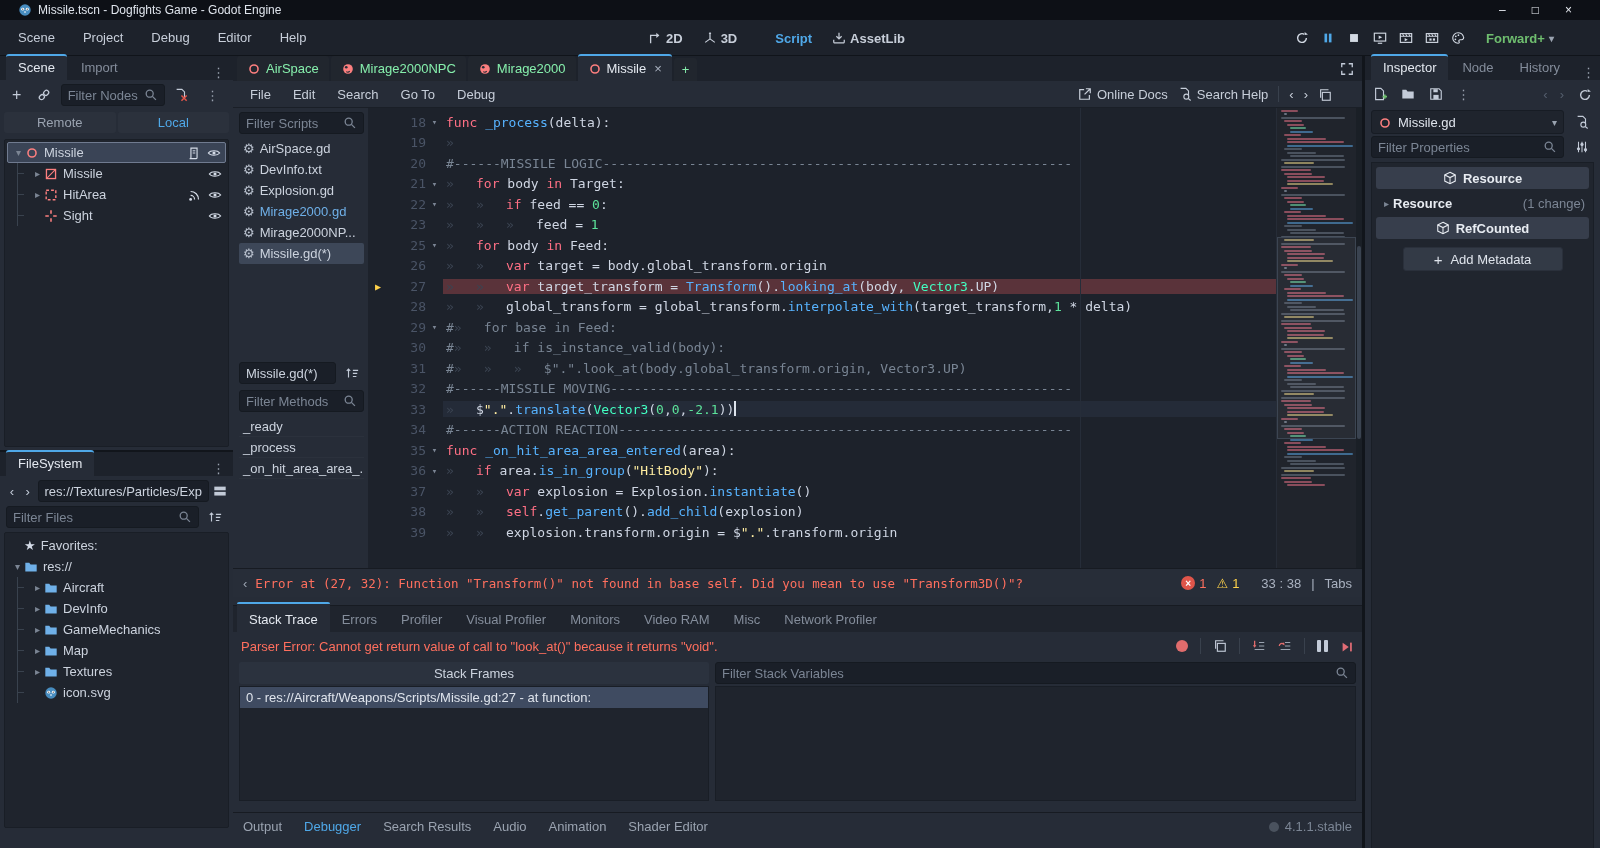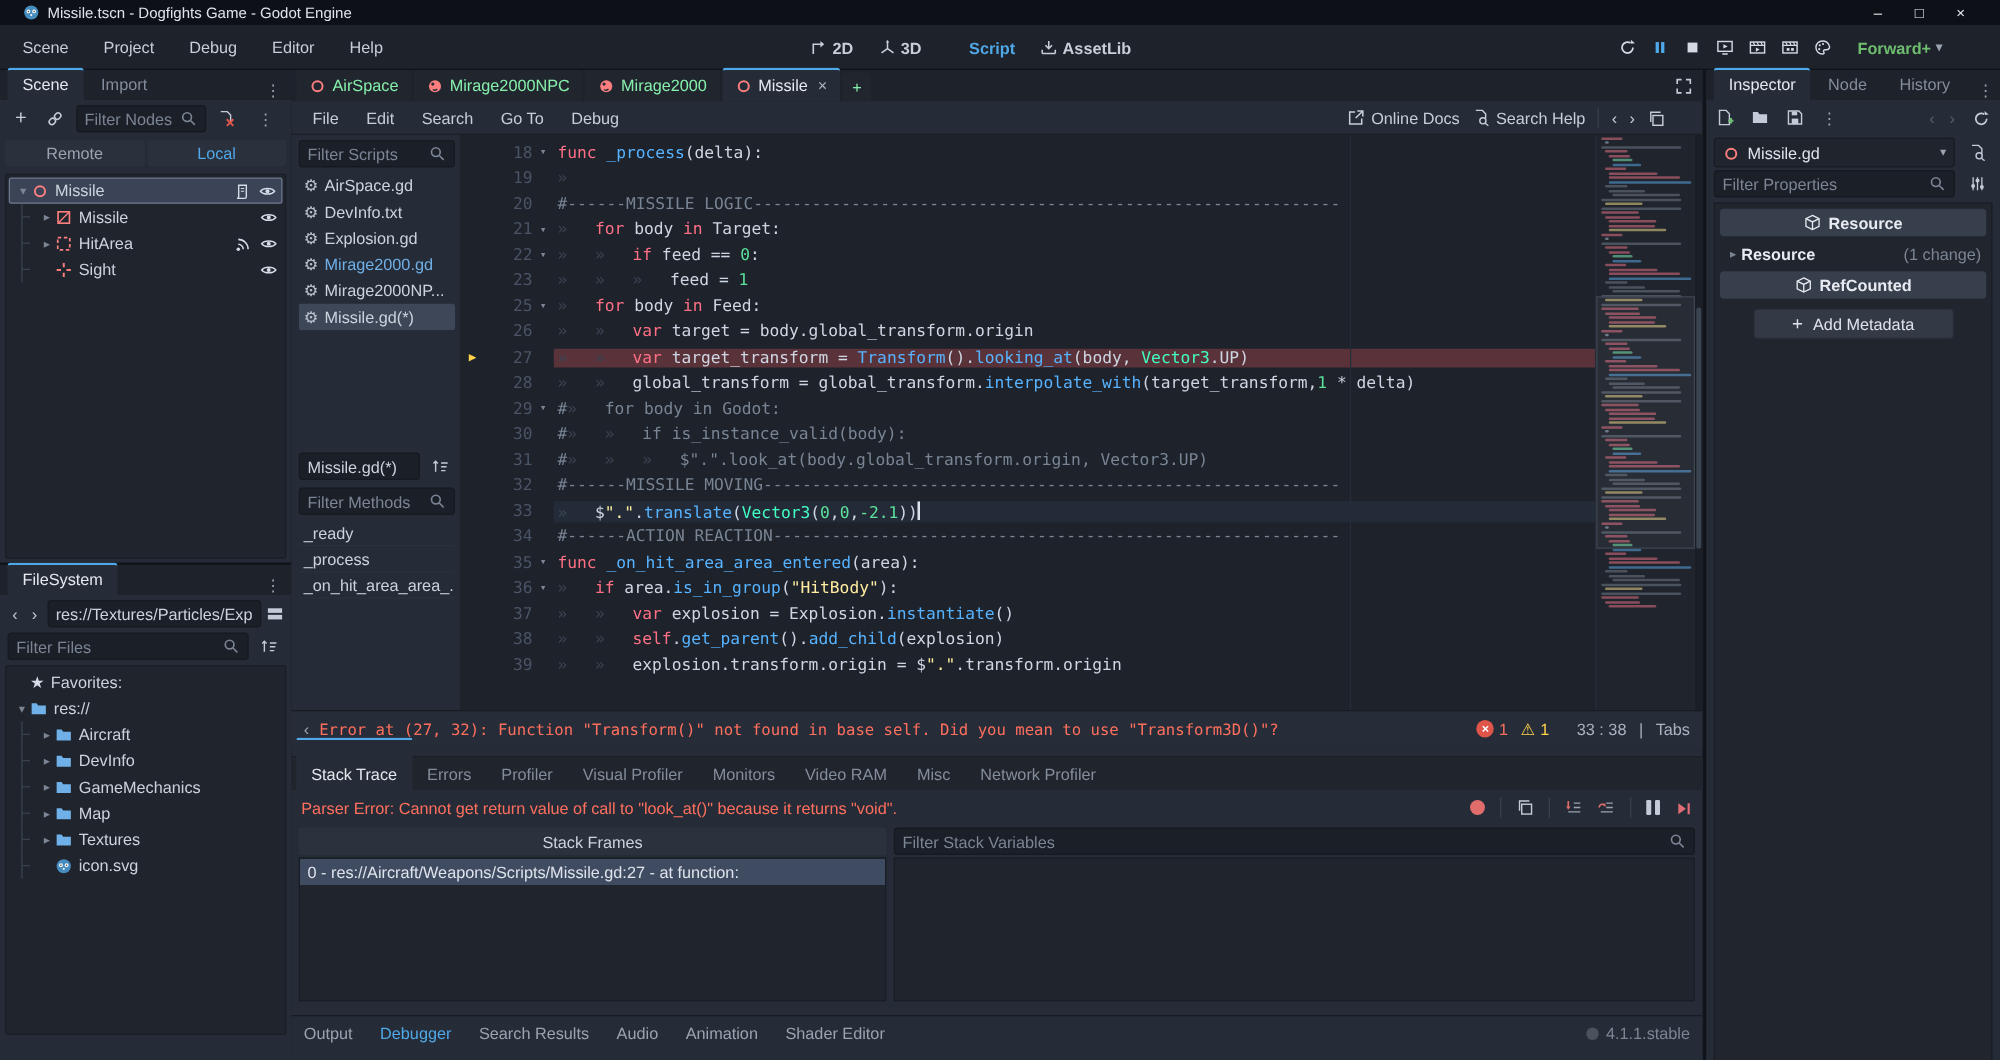--- a/index.html
+++ b/index.html
@@ -88,21 +88,21 @@
   
   #status{position:absolute;left:0;top:512px;width:1129px;height:29px;background:#272d38;
           border-top:1px solid #171b22;display:flex;align-items:center;padding:0 10px;gap:8px}
   #status .err{color:var(--err);font-family:"DejaVu Sans Mono",monospace;font-size:12.5px}
   #status .right{margin-left:auto;display:flex;align-items:center;gap:10px;color:#aab2c0}
   .errbadge{width:14px;height:14px;border-radius:50%;background:#e0554a;color:#fff;font-size:10px;
             display:inline-flex;align-items:center;justify-content:center;font-weight:bold}
   
   #debugger{position:absolute;left:0;top:549px;width:1129px;height:207px;background:#262c37;border-top:1px solid #171b22}
   #dbgtabs{display:flex;height:26px;background:#1f242d;align-items:flex-end;padding-left:4px}
-  .dbgtab{padding:20px 12px 5px;color:#848d9b}
+  .dbgtab{padding:8px 12px 5px;color:#848d9b}
   .dbgtab.active{background:#262c37;color:#e4e9f0;border-top:2px solid var(--accent);border-radius:2px 2px 0 0}
   #dbgerr{display:flex;align-items:center;height:28px;padding:0 8px;gap:10px}
   #dbgerr .msg{color:var(--err)}
   #dbgerr .tools{margin-left:auto;display:flex;align-items:center;gap:12px;color:#c3cbd8}
   .vsep{width:1px;height:16px;background:#39414d}
   #dbgcols{display:flex;gap:6px;padding:2px 6px 6px;height:147px}
   .dcol{display:flex;flex-direction:column}
   .dhead{height:22px;background:#2b323e;border-radius:2px;display:flex;align-items:center;
          justify-content:center;color:#ccd3de}
   .dbody{flex:1;background:#1f242d;border:1px solid #191e26;margin-top:2px;overflow:hidden}
@@ -757,21 +757,21 @@
       <div class="cl">
      <span class="bp"></span>
      <span class="ln">28</span>
      <span class="fold"></span>
      <span class="ct"><span class="tab">»</span><span class="tab">»</span><span class="tx">global_transform = global_transform.</span><span class="fn">interpolate_with</span><span class="tx">(target_transform,</span><span class="num">1</span><span class="tx"> * delta)</span></span>
       </div>
       <div class="cl">
      <span class="bp"></span>
      <span class="ln">29</span>
      <span class="fold">▾</span>
-     <span class="ct"><span class="cm">#</span><span class="tab">»</span><span class="cm">for body in Godot:</span></span>
+     <span class="ct"><span class="cm">#</span><span class="tab">»</span><span class="cm">for base in Feed:</span></span>
       </div>
       <div class="cl">
      <span class="bp"></span>
      <span class="ln">30</span>
      <span class="fold"></span>
      <span class="ct"><span class="cm">#</span><span class="tab">»</span><span class="tab">»</span><span class="cm">if is_instance_valid(body):</span></span>
       </div>
       <div class="cl">
      <span class="bp"></span>
      <span class="ln">31</span>

